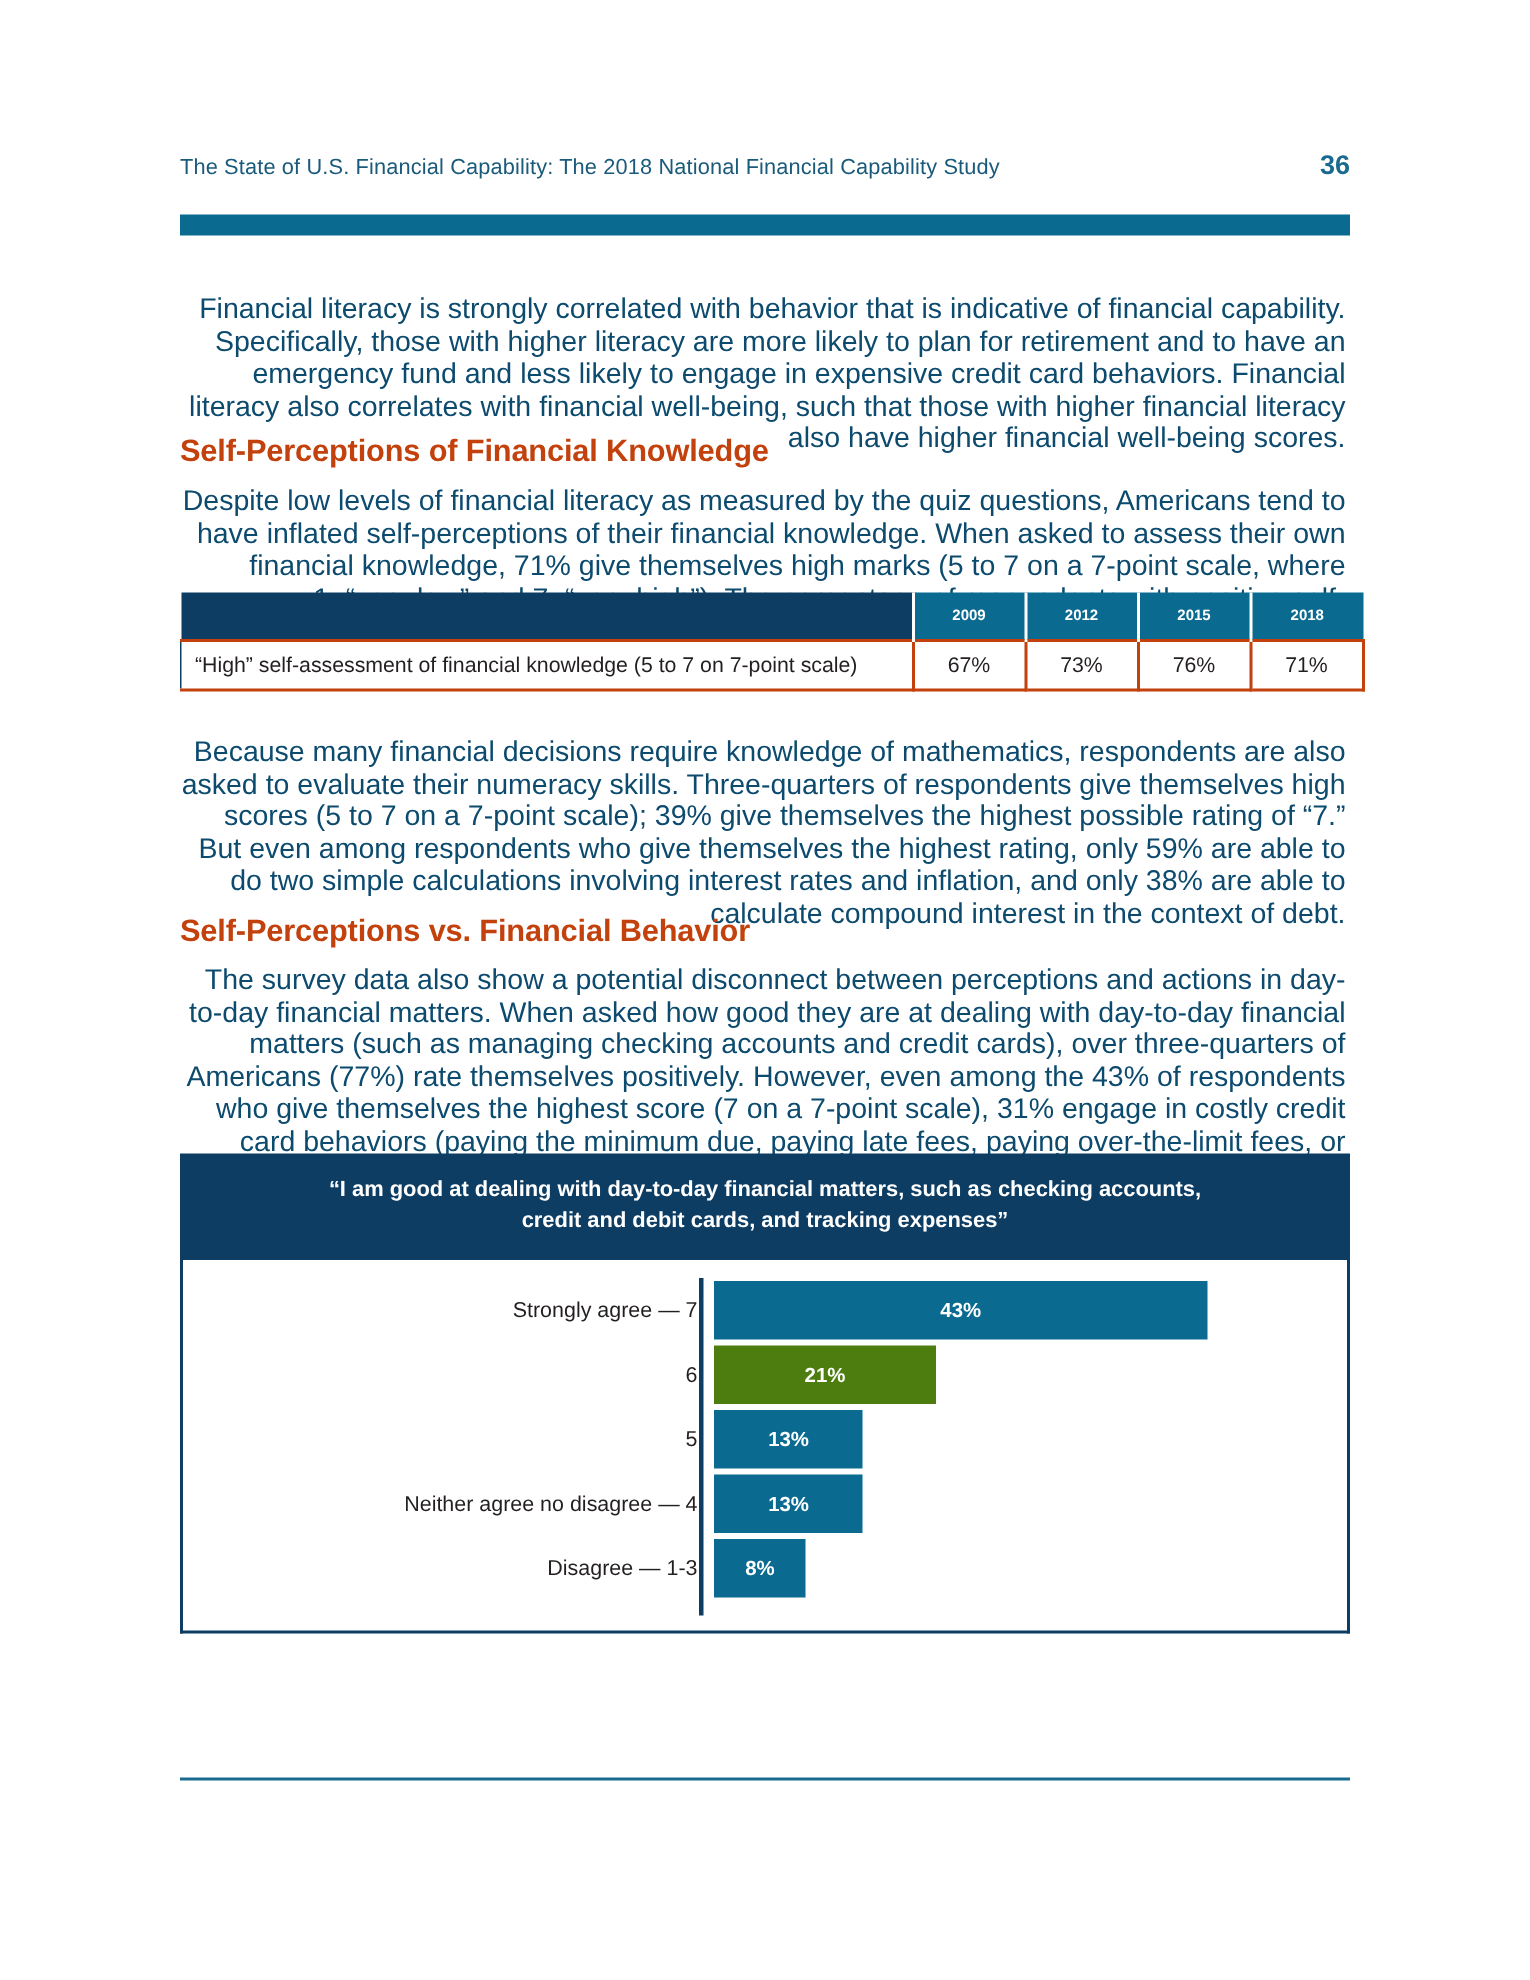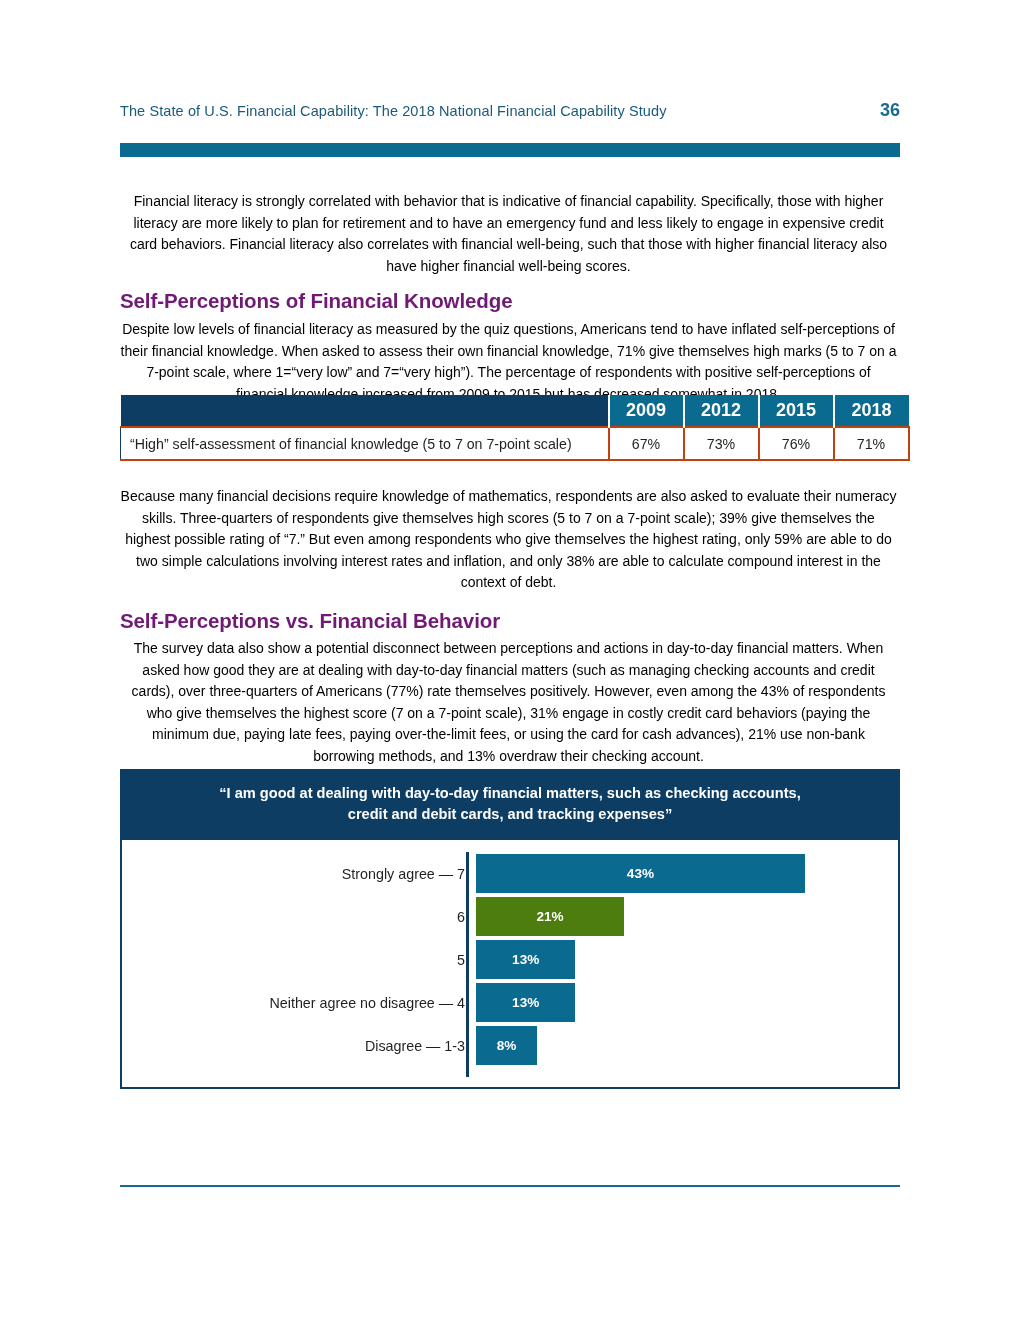--- a/index.html
+++ b/index.html
@@ -53,35 +53,35 @@
     width: 780px;
     height: 14px;
     background: #0b6a8f;
   }
 
   
   .para {
     position: absolute;
     left: 120px;
     width: 777px;
-    font-size: 14px;
+    font-size: 19px;
     line-height: 21.5px;
-    color: #000000;
-    text-align: center;
+    color: #0c4a6e;
+    text-align: right;
   }
   #para-intro { top: 177px; }
   #para-numeracy { top: 472px; }
   #para-behavior { top: 624px; }
 
   .h2 {
     position: absolute;
     left: 120px;
     font-size: 20.5px;
     font-weight: bold;
-    color: #701a75;
+    color: #c2410c;
     letter-spacing: -.1px;
   }
   #h2-knowledge { top: 272px; }
   #h2-behavior  { top: 592px; }
 
   
   .tbl {
     position: absolute;
     left: 120px;
     top: 395px;
@@ -90,21 +90,21 @@
     table-layout: fixed;
   }
   .tbl th, .tbl td {
     padding: 0;
     margin: 0;
   }
   .tbl thead th {
     height: 31px;
     background: #0b6a8f;
     color: #ffffff;
-    font-size: 18px;
+    font-size: 10px;
     font-weight: bold;
     text-align: center;
     border-left: 2px solid #ffffff;
   }
   .tbl thead th.lead {
     background: #0d3d63;
     border-left: none;
   }
   .tbl tbody td {
     height: 31px;

